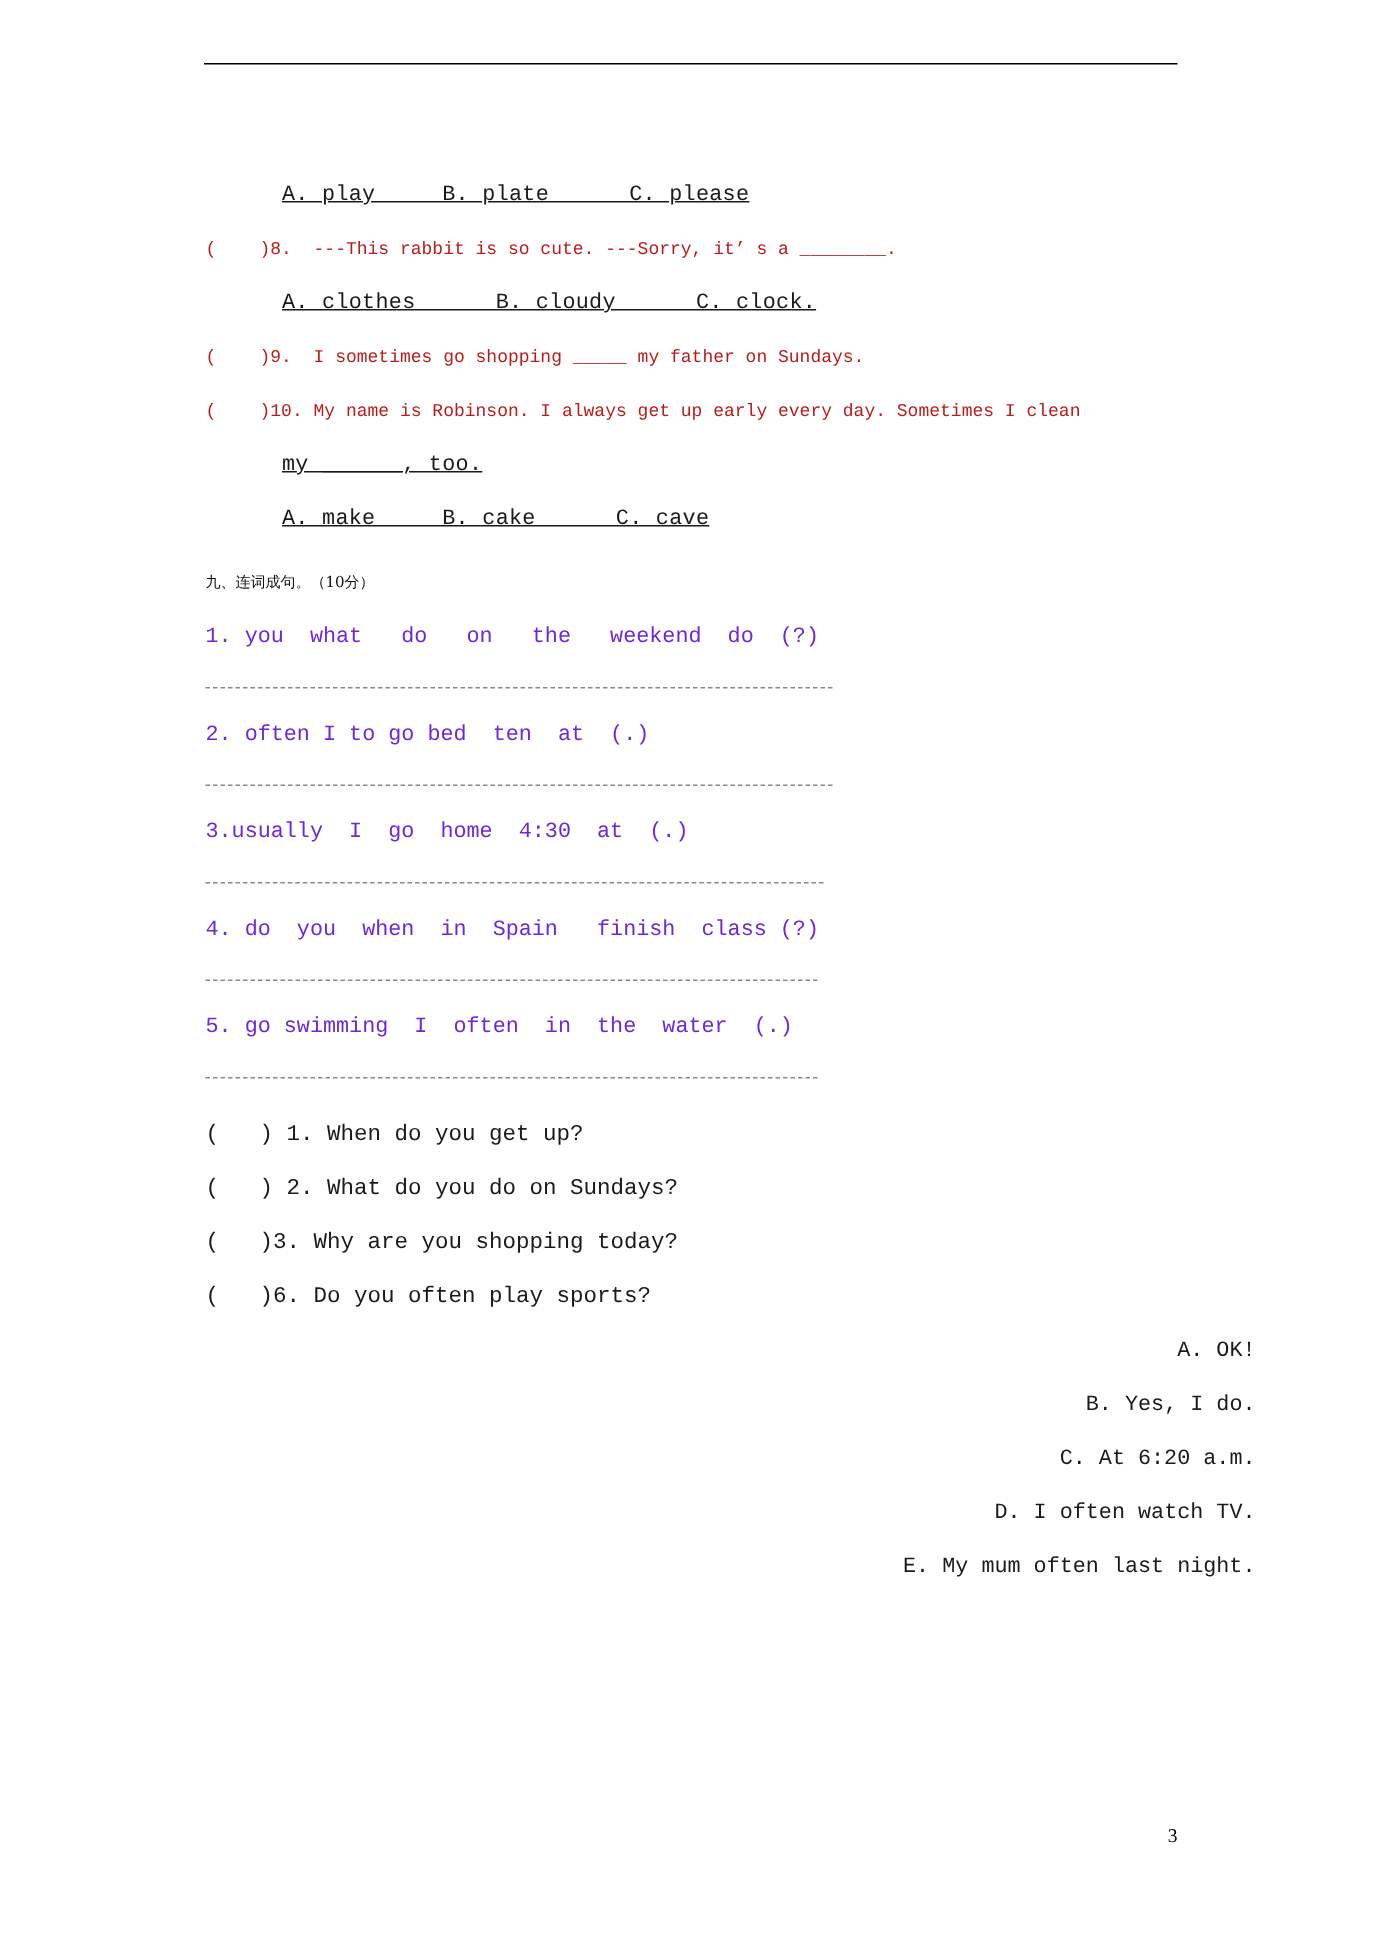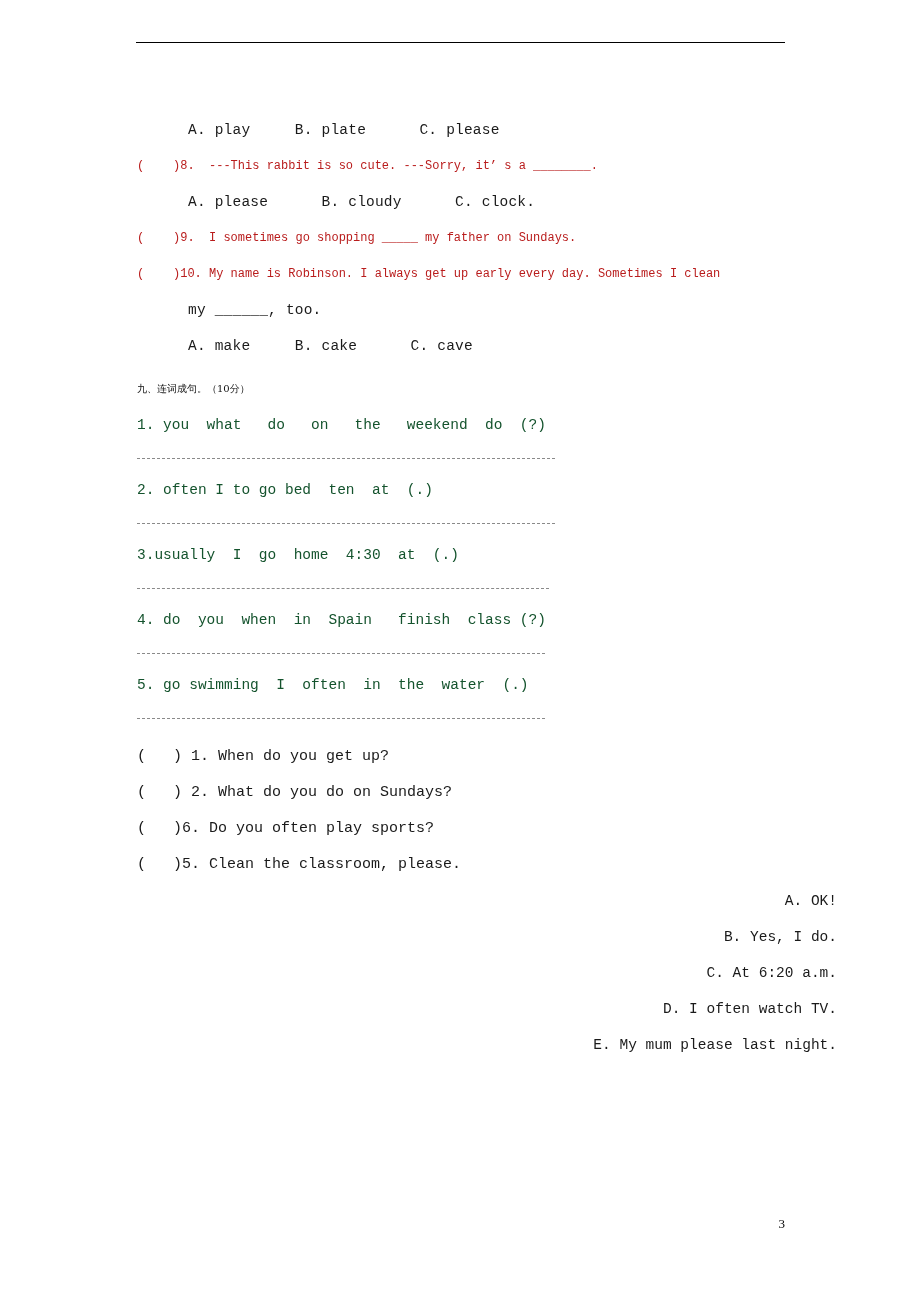--- a/index.html
+++ b/index.html
@@ -43,20 +43,21 @@
   .row {
     font-size: 14.5px;
     line-height: 36px;
     white-space: pre;
     letter-spacing: 0.2px;
     color: #1a1a1a;
   }
 
   .row.indent {
     padding-left: 51px;
+    text-decoration: underline;
   }
 
   
   .qrow {
     display: block;
     font-size: 12px;
     line-height: 36px;
     white-space: pre;
     color: #b91c1c;
   }
@@ -68,21 +69,21 @@
     line-height: 38px;
     white-space: pre;
     color: #111;
   }
 
   
   .order-item {
     font-size: 14.5px;
     line-height: 34px;
     white-space: pre;
-    color: #14532d;
+    color: #6d28d9;
   }
 
   .answer-line {
     height: 0;
     border-top: 1px dashed #8a8a8a;
     margin-top: 16px;
     margin-bottom: 14px;
   }
 
   .answer-line.w-long  { width: 418px; }
@@ -124,21 +125,21 @@
 <div class="page">
 
   <div class="header-rule"></div>
 
   <div class="content">
 
     <div class="row indent">A. play     B. plate      C. please</div>
 
     <div class="qrow"><span>(    )8.</span><span>  </span><span>---This rabbit is so cute. ---Sorry, it’ s a ________.</span></div>
 
-    <div class="row indent">A. please      B. cloudy      C. clock.</div>
+    <div class="row indent">A. clothes      B. cloudy      C. clock.</div>
 
     <div class="qrow"><span>(    )9.</span><span>  </span><span>I sometimes go shopping _____ my father on Sundays.</span></div>
 
 
     <div class="qrow"><span>(    )10.</span><span> </span><span>My name is Robinson. I always get up early every day. Sometimes I clean</span></div>
 
     <div class="row indent">my ______, too.</div>
 
     <div class="row indent">A. make     B. cake      C. cave</div>
 
@@ -159,26 +160,26 @@
     <div class="answer-line w-short"></div>
 
     <div class="order-item">5. go swimming  I  often  in  the  water  (.)</div>
     <div class="answer-line w-short"></div>
 
     <div class="gap-sm"></div>
 
 
     <div class="match-q">(   ) 1. When do you get up?</div>
     <div class="match-q">(   ) 2. What do you do on Sundays?</div>
+    <div class="match-q">(   )3. Why are you shopping today?</div>
     <div class="match-q">(   )6. Do you often play sports?</div>
-    <div class="match-q">(   )5. Clean the classroom, please.</div>
 
     <div class="match-a">A. OK!</div>
     <div class="match-a">B. Yes, I do.</div>
     <div class="match-a">C. At 6:20 a.m.</div>
     <div class="match-a">D. I often watch TV.</div>
-    <div class="match-a">E. My mum please last night.</div>
+    <div class="match-a">E. My mum often last night.</div>
 
   </div>
 
   <div class="page-number">3</div>
 
 </div>
 
 </body></html>

